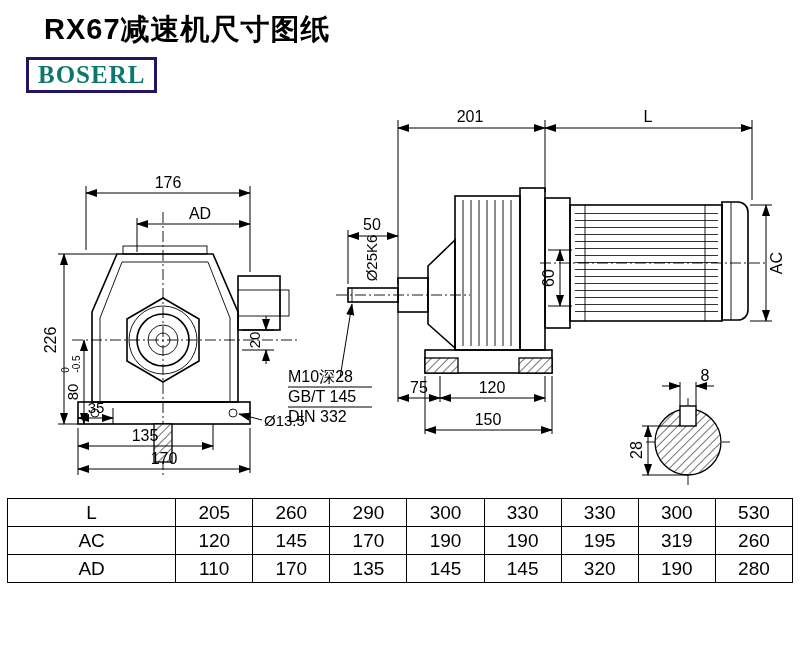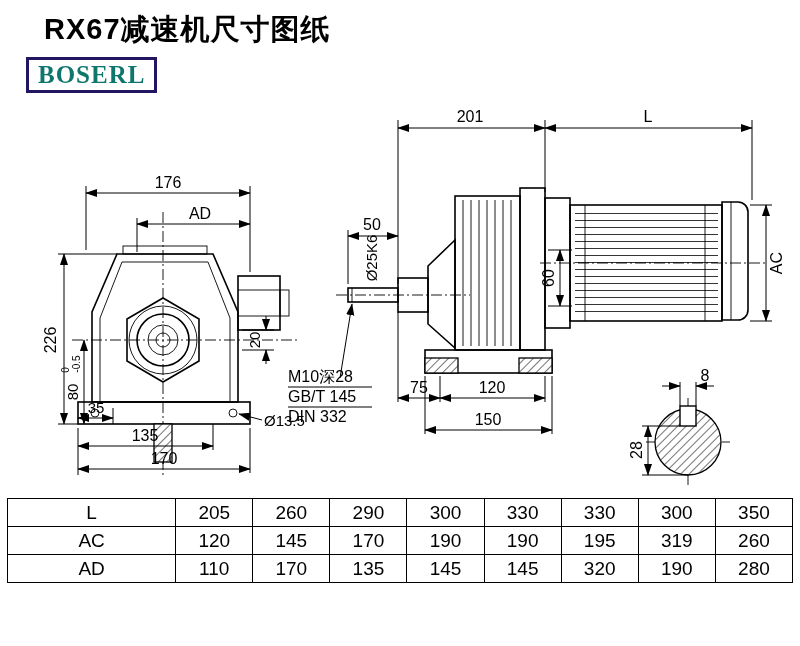--- a/index.html
+++ b/index.html
@@ -237,21 +237,21 @@
     <tbody>
       <tr class="data-row">
         <th>L</th>
         <td>205</td>
         <td>260</td>
         <td>290</td>
         <td>300</td>
         <td>330</td>
         <td>330</td>
         <td>300</td>
-        <td>350</td>
+        <td>530</td>
       </tr>
       <tr class="data-row">
         <th>AC</th>
         <td>120</td>
         <td>145</td>
         <td>170</td>
         <td>190</td>
         <td>190</td>
         <td>195</td>
         <td>319</td>

